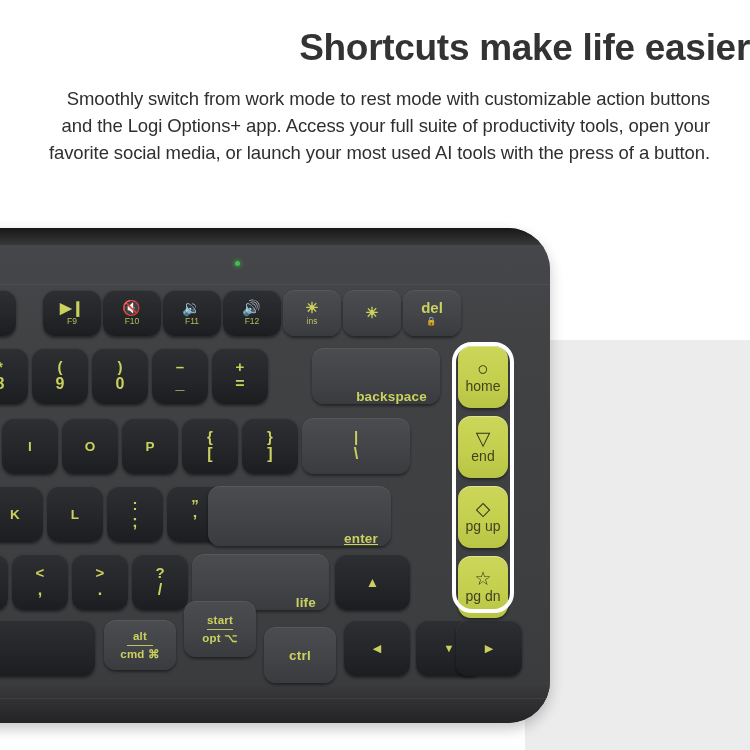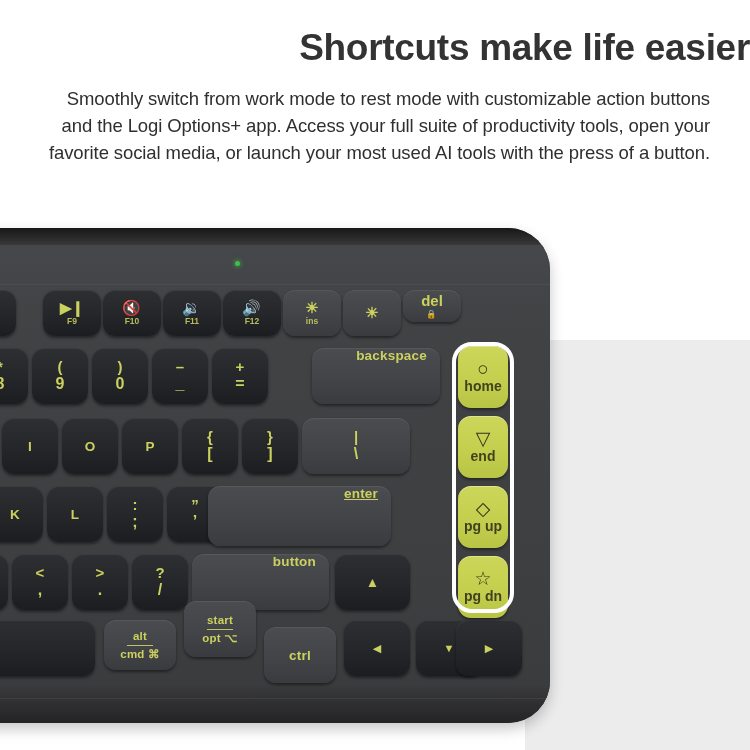--- a/index.html
+++ b/index.html
@@ -130,30 +130,30 @@
   .key .glyph {
     font-size: 15px;
     line-height: 1.05;
     font-weight: 600;
   }
   .key .sub {
     font-size: 8.5px;
     line-height: 1.2;
     opacity: 0.88;
     margin-top: 0;
-    font-weight: 700;
+    font-weight: 400;
   }
   .key .lbl {
     font-size: 13.5px;
     font-weight: 700;
     letter-spacing: 0.2px;
   }
   .key.wide-lbl {
     align-items: flex-end;
-    justify-content: flex-start;
+    justify-content: flex-end;
     padding-right: 13px;
   }
   .key .stack {
     display: flex;
     flex-direction: column;
     align-items: center;
     line-height: 1.12;
   }
   .key .stack .top { font-size: 15px; font-weight: 700; }
   .key .stack .bot { font-size: 16px; font-weight: 700; }
@@ -219,21 +219,21 @@
           <div class="glyph">🔊</div>
           <div class="sub">F12</div>
         </div>
         <div class="key light" style="left: 543px; top: 62px; width: 58px; height: 46px;">
           <div class="glyph">☀</div>
           <div class="sub">ins</div>
         </div>
         <div class="key light" style="left: 603px; top: 62px; width: 58px; height: 46px;">
           <div class="glyph">☀</div>
         </div>
-        <div class="key light" style="left: 663px; top: 62px; width: 58px; height: 32px;">
+        <div class="key light" style="left: 663px; top: 62px; width: 58px; height: 46px;">
           <div class="glyph">del</div>
           <div class="sub">🔒</div>
         </div>
         <div class="key dark" style="left: 292px; top: 120px; width: 56px; height: 56px;">
           <div class="stack">
             <div class="top">(</div>
             <div class="bot">9</div>
           </div>
         </div>
         <div class="key dark" style="left: 352px; top: 120px; width: 56px; height: 56px;">
@@ -323,21 +323,21 @@
             <div class="bot">.</div>
           </div>
         </div>
         <div class="key dark" style="left: 392px; top: 326px; width: 56px; height: 56px;">
           <div class="stack">
             <div class="top">?</div>
             <div class="bot">/</div>
           </div>
         </div>
         <div class="key light wide-lbl" style="left: 452px; top: 326px; width: 137px; height: 56px;">
-          <div class="lbl">button</div>
+          <div class="lbl">life</div>
         </div>
         <div class="key dark" style="left: 595px; top: 326px; width: 75px; height: 56px;">
           <div class="lbl">▲</div>
         </div>
         <div class="key dark" style="left: 212px; top: 326px; width: 56px; height: 56px;"></div>
         <div class="key dark" style="left: 155px; top: 392px; width: 200px; height: 56px;">
           <div class="lbl"></div>
         </div>
         <div class="key light" style="left: 524px; top: 399px; width: 72px; height: 56px;">
           <div class="lbl">ctrl</div>

